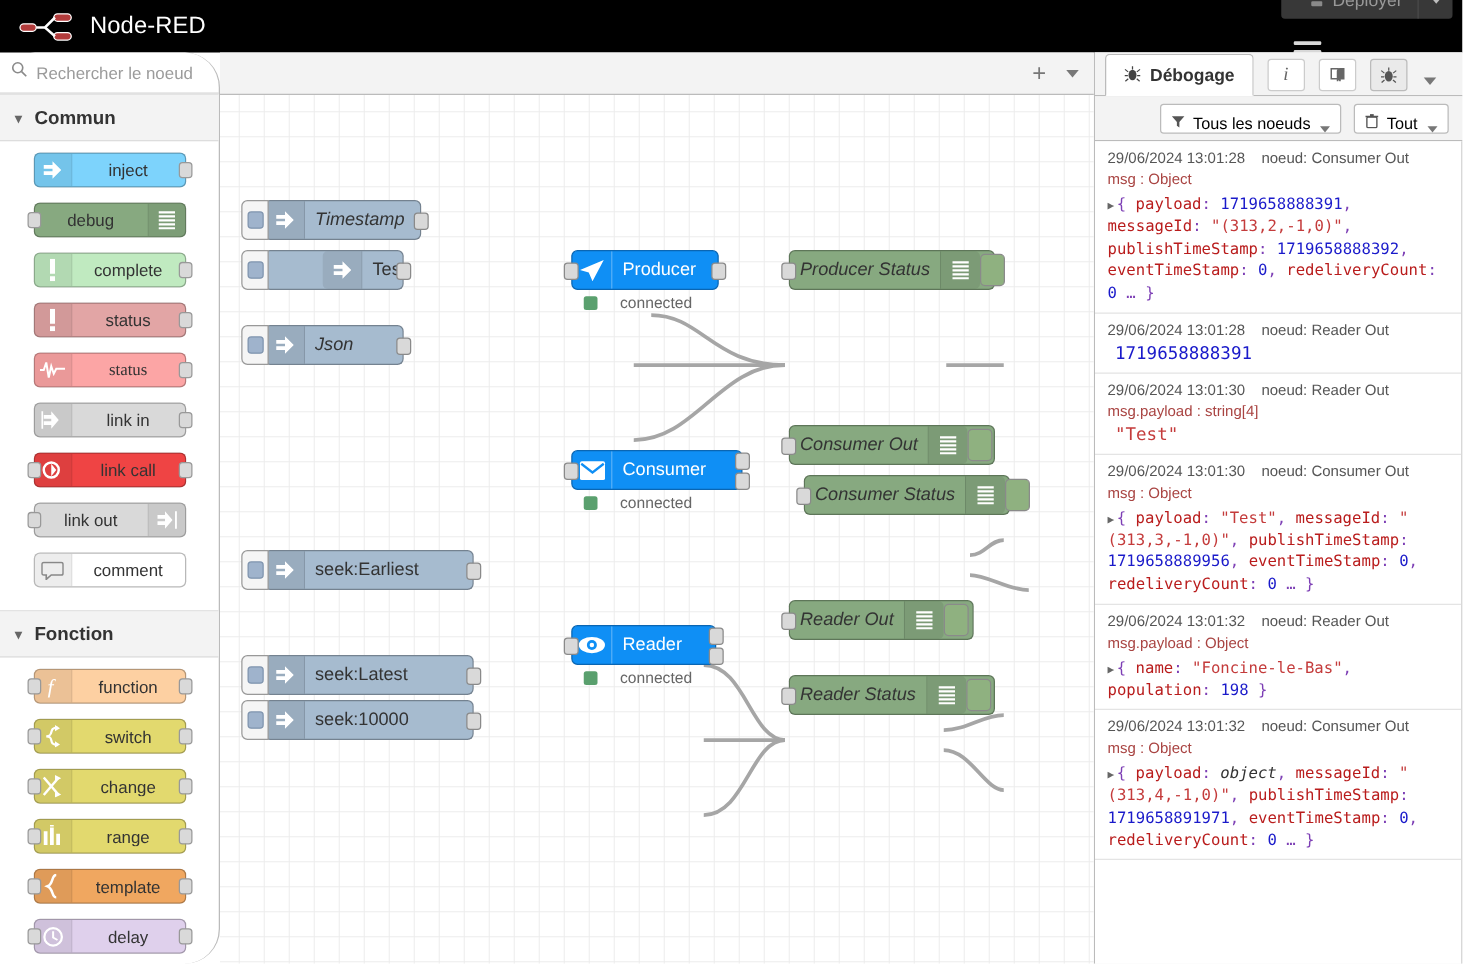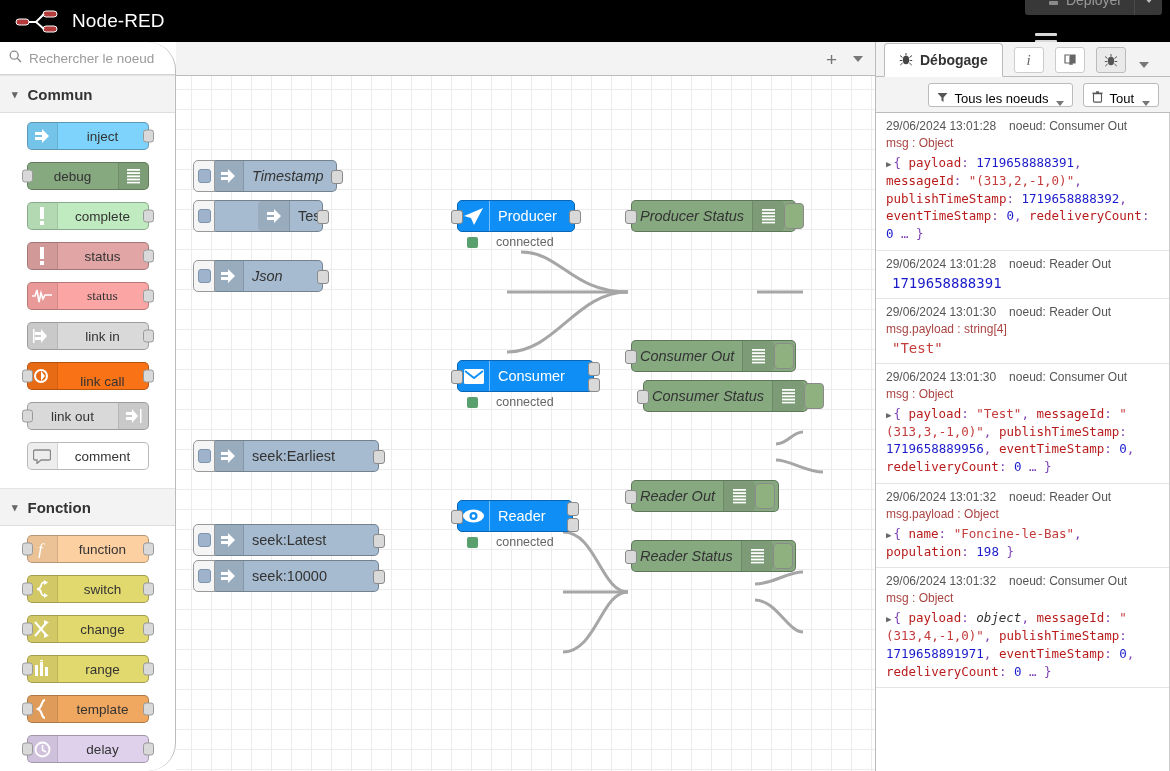--- a/index.html
+++ b/index.html
@@ -305,21 +305,21 @@
               <div class="pnode" style="background: rgb(217, 217, 217);">
                 <div class="pn-icon left">
                   <svg width="18" height="16" viewBox="0 0 18 16">
                     <path d="M2 4 h6 v-3 l6 7 -6 7 v-3 h-6 v-3 h6 v-2 h-6 z" fill="#ffffff"></path>
                     <rect x="0" y="1" width="1.5" height="14" fill="#ffffff"></rect>
                   </svg>
                 </div>
                 <div class="plabel">link in</div>
                 <span class="port out"></span>
               </div>
-              <div class="pnode" style="background: #f97316; align-items: flex-end;">
+              <div class="pnode" style="background: #ef4444;">
                 <span class="port in"></span>
                 <div class="pn-icon left">
                   <svg width="18" height="16" viewBox="0 0 18 16">
                     <circle cx="8" cy="8" r="6" fill="none" stroke="#ffffff" stroke-width="2"></circle>
                     <path d="M8 3 l4 5 -4 5 z" fill="#ffffff"></path>
                   </svg>
                 </div>
                 <div class="plabel">link call</div>
                 <span class="port out"></span>
               </div>

